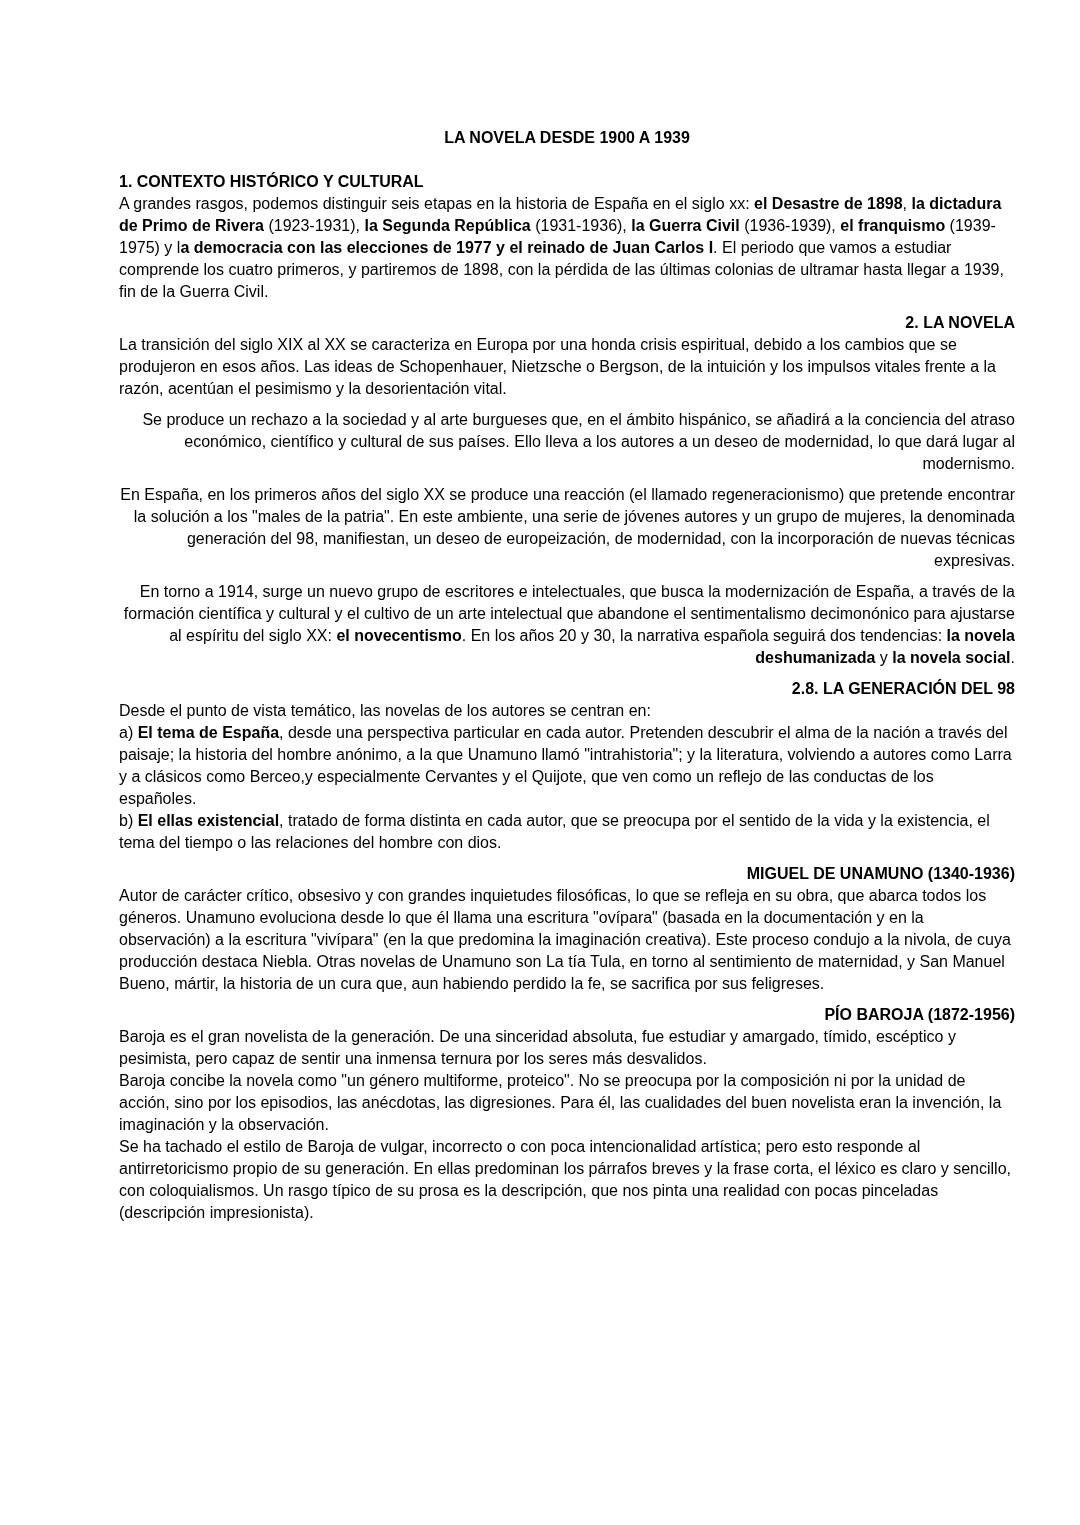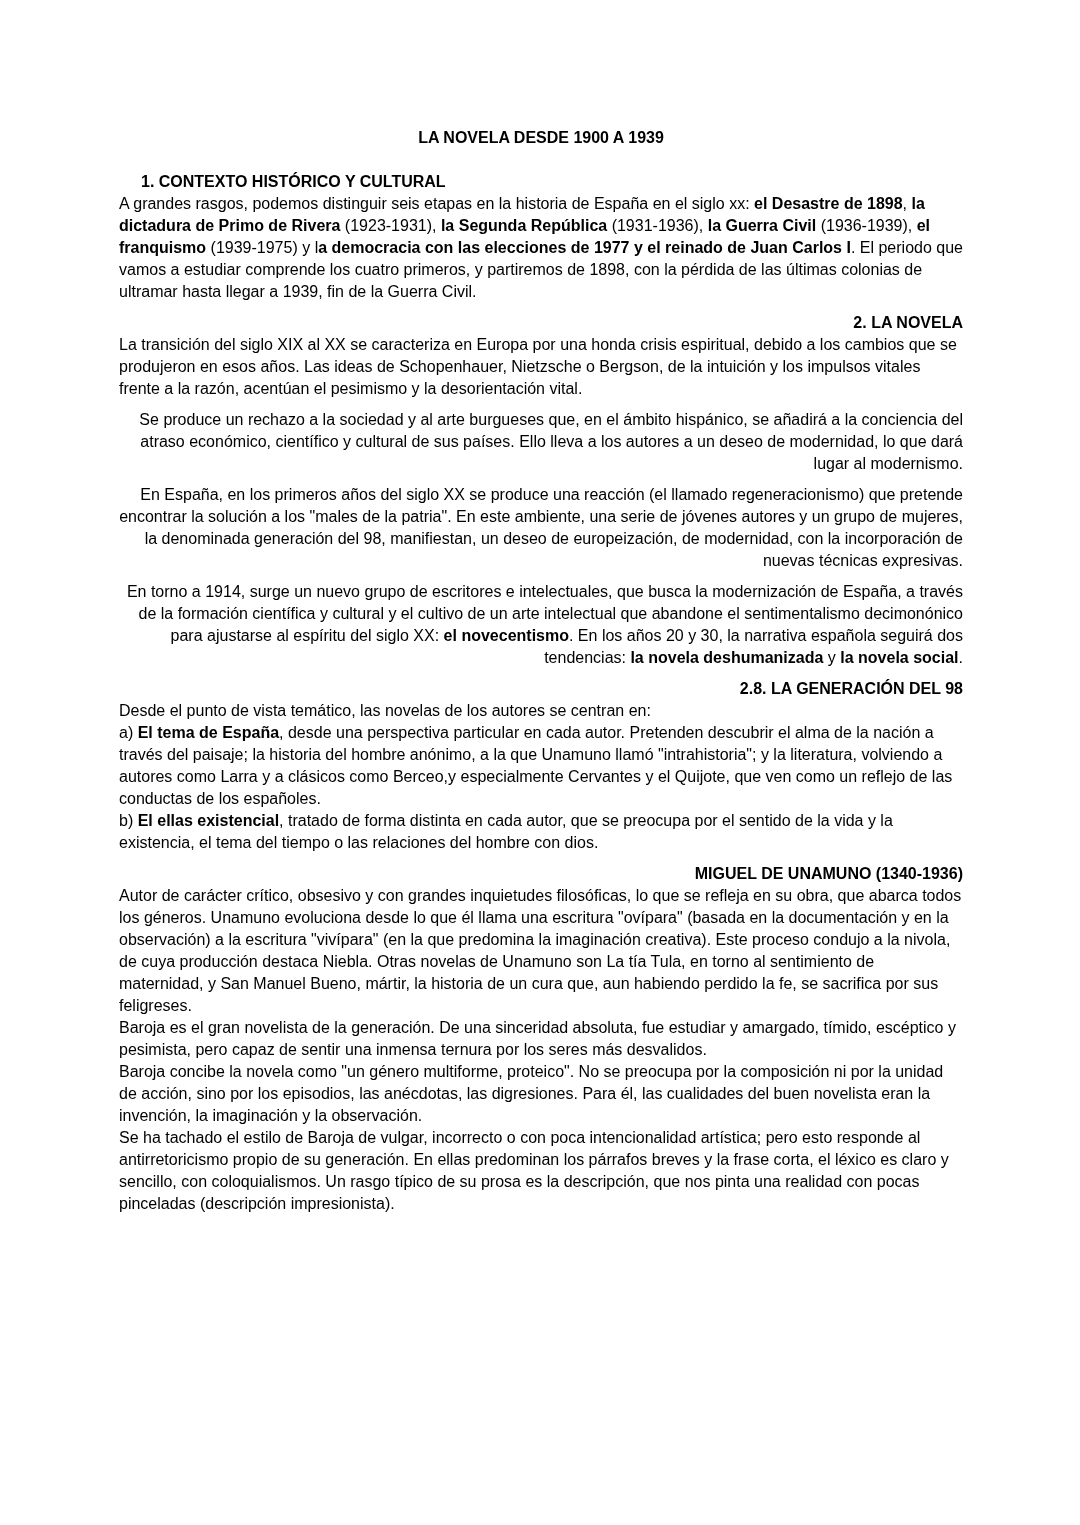--- a/index.html
+++ b/index.html
@@ -8,42 +8,41 @@
     background: #ffffff;
   }
   .page {
     position: relative;
     width: 1080px;
     height: 1525px;
     box-sizing: border-box;
     background: #ffffff;
     color: #000000;
     font-family: "Liberation Sans", sans-serif;
-    padding: 127px 117px 0 119px;
+    padding: 127px 65px 0 119px;
     overflow: hidden;
   }
   .doc-title {
     font-size: 16px;
     line-height: 22px;
     font-weight: bold;
     text-align: center;
     margin: 0 0 22px 0;
   }
   .block {
     font-size: 16px;
     line-height: 22px;
     margin: 0;
   }
   .block.gap {
     margin-top: 9px;
     text-align: right;
   }
   .block.heading {
     font-weight: bold;
-    margin-left: 22px;
   }
   .bold {
     font-weight: bold;
   }
 </style>
 </head>
 <body>
 
 <div class="page">
   <div class="doc-title">LA NOVELA DESDE 1900 A 1939</div>
@@ -54,17 +53,18 @@
       <div class="block"><span>La transición del siglo XIX al XX se caracteriza en Europa por una honda crisis espiritual, debido a los cambios que se produjeron en esos años. Las ideas de Schopenhauer, Nietzsche o Bergson, de la intuición y los impulsos vitales frente a la razón, acentúan el pesimismo y la desorientación vital.</span></div>
       <div class="block gap"><span>Se produce un rechazo a la sociedad y al arte burgueses que, en el ámbito hispánico, se añadirá a la conciencia del atraso económico, científico y cultural de sus países. Ello lleva a los autores a un deseo de modernidad, lo que dará lugar al modernismo.</span></div>
       <div class="block gap"><span>En España, en los primeros años del siglo XX se produce una reacción (el llamado regeneracionismo) que pretende encontrar la solución a los "males de la patria". En este ambiente, una serie de jóvenes autores y un grupo de mujeres, la denominada generación del 98, manifiestan, un deseo de europeización, de modernidad, con la incorporación de nuevas técnicas expresivas.</span></div>
       <div class="block gap"><span>En torno a 1914, surge un nuevo grupo de escritores e intelectuales, que busca la modernización de España, a través de la formación científica y cultural y el cultivo de un arte intelectual que abandone el sentimentalismo decimonónico para ajustarse al espíritu del siglo XX: </span><span class="bold">el novecentismo</span><span>. En los años 20 y 30, la narrativa española seguirá dos tendencias: </span><span class="bold">la novela deshumanizada</span><span> y </span><span class="bold">la novela social</span><span>.</span></div>
       <div class="block gap heading"><span class="bold">2.8. LA GENERACIÓN DEL 98</span></div>
       <div class="block"><span>Desde el punto de vista temático, las novelas de los autores se centran en:</span></div>
       <div class="block"><span>a) </span><span class="bold">El tema de España</span><span>, desde una perspectiva particular en cada autor. Pretenden descubrir el alma de la nación a través del paisaje; la historia del hombre anónimo, a la que Unamuno llamó "intrahistoria"; y la literatura, volviendo a autores como Larra y a clásicos como Berceo,y especialmente Cervantes y el Quijote, que ven como un reflejo de las conductas de los españoles.</span></div>
       <div class="block"><span>b) </span><span class="bold">El ellas existencial</span><span>, tratado de forma distinta en cada autor, que se preocupa por el sentido de la vida y la existencia, el tema del tiempo o las relaciones del hombre con dios.</span></div>
       <div class="block gap heading"><span class="bold">MIGUEL DE UNAMUNO (1340-1936)</span></div>
       <div class="block"><span>Autor de carácter crítico, obsesivo y con grandes inquietudes filosóficas, lo que se refleja en su obra, que abarca todos los géneros. Unamuno evoluciona desde lo que él llama una escritura "ovípara" (basada en la documentación y en la observación) a la escritura "vivípara" (en la que predomina la imaginación creativa). Este proceso condujo a la nivola, de cuya producción destaca Niebla. Otras novelas de Unamuno son La tía Tula, en torno al sentimiento de maternidad, y San Manuel Bueno, mártir, la historia de un cura que, aun habiendo perdido la fe, se sacrifica por sus feligreses.</span></div>
+      <div class="block gap heading"><span class="bold">PÍO BAROJA (1872-1956)</span></div>
       <div class="block"><span>Baroja es el gran novelista de la generación. De una sinceridad absoluta, fue estudiar y amargado, tímido, escéptico y pesimista, pero capaz de sentir una inmensa ternura por los seres más desvalidos.</span></div>
       <div class="block"><span>Baroja concibe la novela como "un género multiforme, proteico". No se preocupa por la composición ni por la unidad de acción, sino por los episodios, las anécdotas, las digresiones. Para él, las cualidades del buen novelista eran la invención, la imaginación y la observación.</span></div>
       <div class="block"><span>Se ha tachado el estilo de Baroja de vulgar, incorrecto o con poca intencionalidad artística; pero esto responde al antirretoricismo propio de su generación. En ellas predominan los párrafos breves y la frase corta, el léxico es claro y sencillo, con coloquialismos. Un rasgo típico de su prosa es la descripción, que nos pinta una realidad con pocas pinceladas (descripción impresionista).</span></div>
     </div>
 </div>
 
 </body></html>

